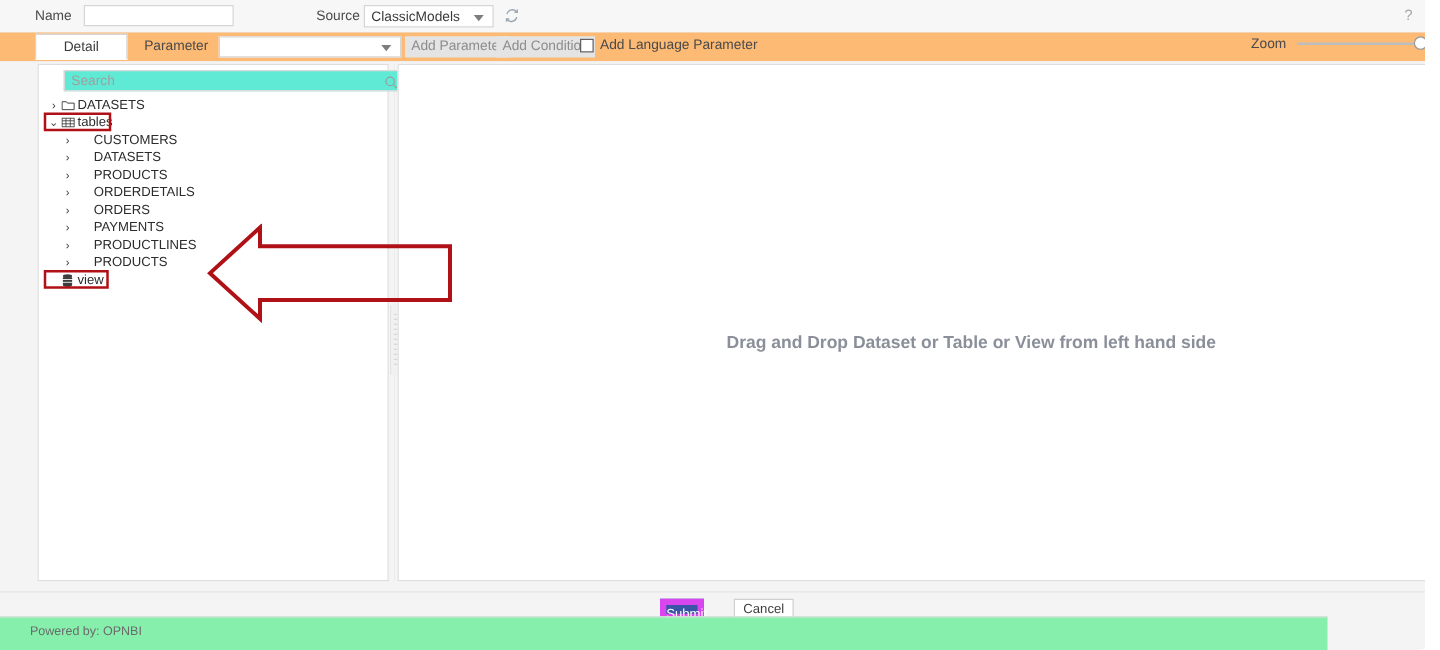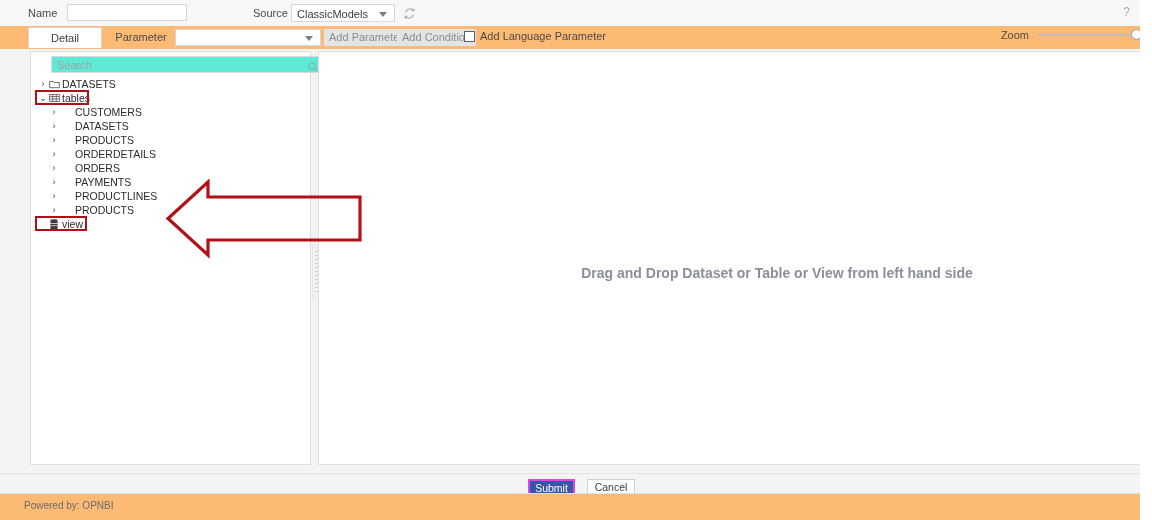--- a/index.html
+++ b/index.html
@@ -249,44 +249,44 @@
 
   
   .btnbar {
     position: absolute; left: 0; top: 473px;
     width: 1152px; height: 27px;
     background: #f4f4f4;
     border-top: 1px solid #e4e4e4;
   }
   .btn-submit {
     position: absolute; left: 528px; top: 5px;
-    width: 47px; height: 17px;
+    width: 35px; height: 17px;
     background: #3b55a6; color: #fff;
-    border: 2px solid #d946ef;
+    border: 5px solid #d946ef;
     font-size: 10.5px; line-height: 15px;
-    text-align: center;
+    text-align: right;
     font-family: "Liberation Sans", sans-serif;
     box-sizing: border-box;
     padding: 0;
   }
   .btn-cancel {
     position: absolute; left: 587px; top: 5px;
     width: 48px; height: 17px;
     background: #fff; color: #3d3d3d;
     border: 1px solid #cfcfcf;
     font-size: 10.5px; line-height: 15px;
     text-align: center;
     font-family: "Liberation Sans", sans-serif;
     box-sizing: border-box;
     padding: 0;
   }
   .footer {
     position: absolute; left: 0; top: 493px;
-    width: 1152px; height: 27px;
-    background: #fdba74;
+    width: 1062px; height: 27px;
+    background: #86efac;
     border-top: 1px solid #e0e0e0;
   }
   .footer .ftext {
     position: absolute; left: 24px; top: 6px;
     font-size: 10px; color: #6b6b6b;
   }
   .rightfill {
     position: absolute; left: 1140px; top: 0;
     width: 12px; height: 520px; background: #ffffff;
   }

